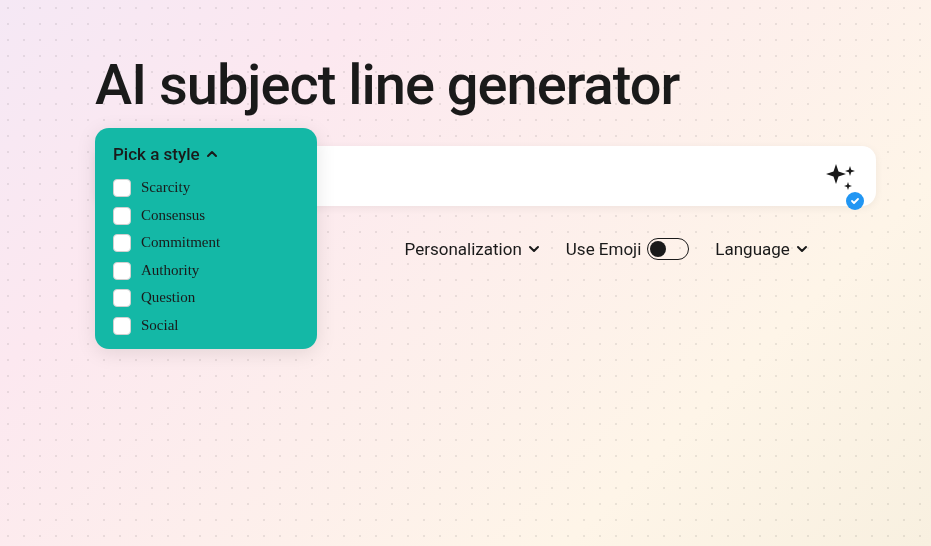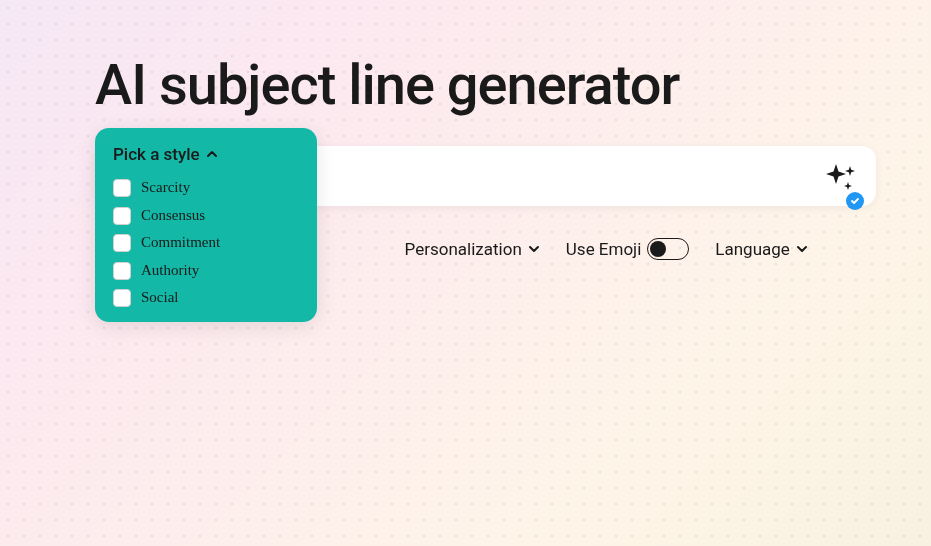--- a/index.html
+++ b/index.html
@@ -231,16 +231,20 @@
       <div class="checkbox-item">
         <div class="checkbox"></div>
         <span class="checkbox-label">Commitment</span>
       </div>
       <div class="checkbox-item">
         <div class="checkbox"></div>
         <span class="checkbox-label">Authority</span>
       </div>
       <div class="checkbox-item">
         <div class="checkbox"></div>
+        <span class="checkbox-label">Question</span>
+      </div>
+      <div class="checkbox-item">
+        <div class="checkbox"></div>
         <span class="checkbox-label">Social</span>
       </div>
     </div>
 </div>
 
 </body></html>

